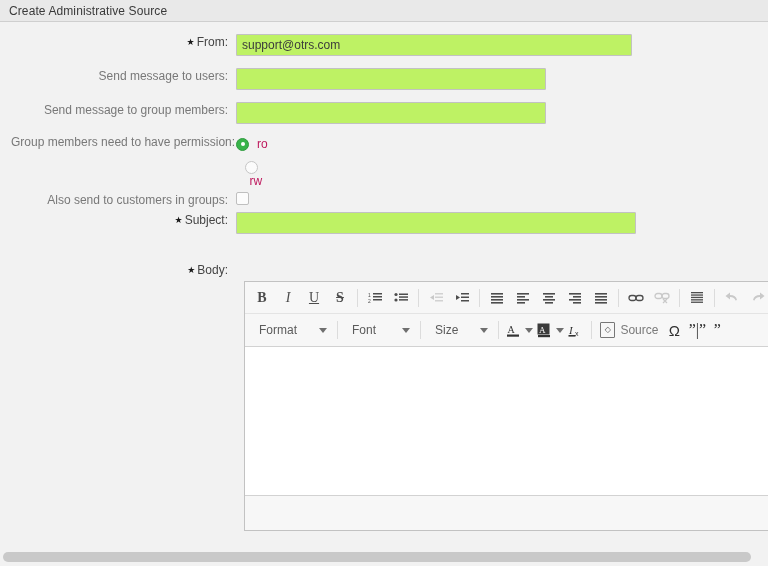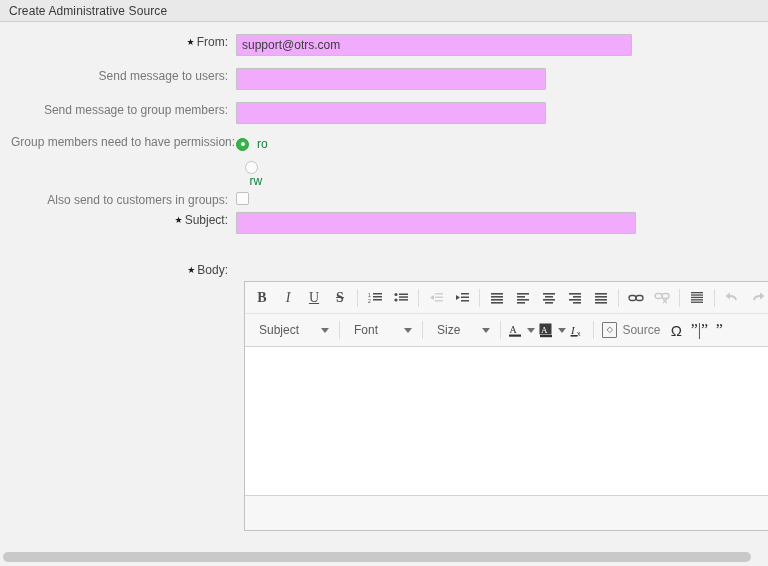--- a/index.html
+++ b/index.html
@@ -70,21 +70,21 @@
     position: relative;
     top: -1px;
     margin-right: 2px;
   }
 
   
   .txt {
     height: 22px;
     box-sizing: border-box;
     border: 1px solid #c2c2c2;
-    background: #f0abfc;
+    background: #bef264;
     font-family: "Liberation Sans", sans-serif;
     font-size: 12px;
     color: #3c3c3c;
     padding: 0 5px;
     outline: none;
     border-radius: 1px;
   }
   .txt.w-wide   { width: 396px; }
   .txt.w-mid    { width: 310px; }
   .txt.w-subj   { width: 400px; }
@@ -117,21 +117,21 @@
     left: 50%;
     top: 50%;
     transform: translate(-50%, -50%);
   }
   .radio.off {
     background: #fbfbfb;
     border: 1px solid #c6c6c6;
   }
   .radio-label {
     margin-left: 8px;
-    color: #15803d;
+    color: #be185d;
     font-size: 12px;
   }
 
   .checkbox {
     width: 13px;
     height: 13px;
     border: 1px solid #bfbfbf;
     background: #fcfcfc;
     border-radius: 2px;
     box-sizing: border-box;
@@ -423,21 +423,21 @@
       <span class="tb dim">
         <svg width="16" height="13" viewBox="0 0 16 13">
             <path d="M3 9 Q4 4 10 4 L10 1.5 L14.5 5 L10 8.5 L10 6 Q5.5 6 4.5 9.5 Z" fill="#c9c9c9"></path>
           </svg>
       </span>
 
     </div>
 
     <div class="tbrow r2">
       <span class="combo format">
-        <span class="cname">Subject</span>
+        <span class="cname">Format</span>
         <span class="caret"></span>
       </span>
       <span class="sep"></span>
       <span class="combo font">
         <span class="cname">Font</span>
         <span class="caret"></span>
       </span>
       <span class="sep"></span>
       <span class="combo size">
         <span class="cname">Size</span>

